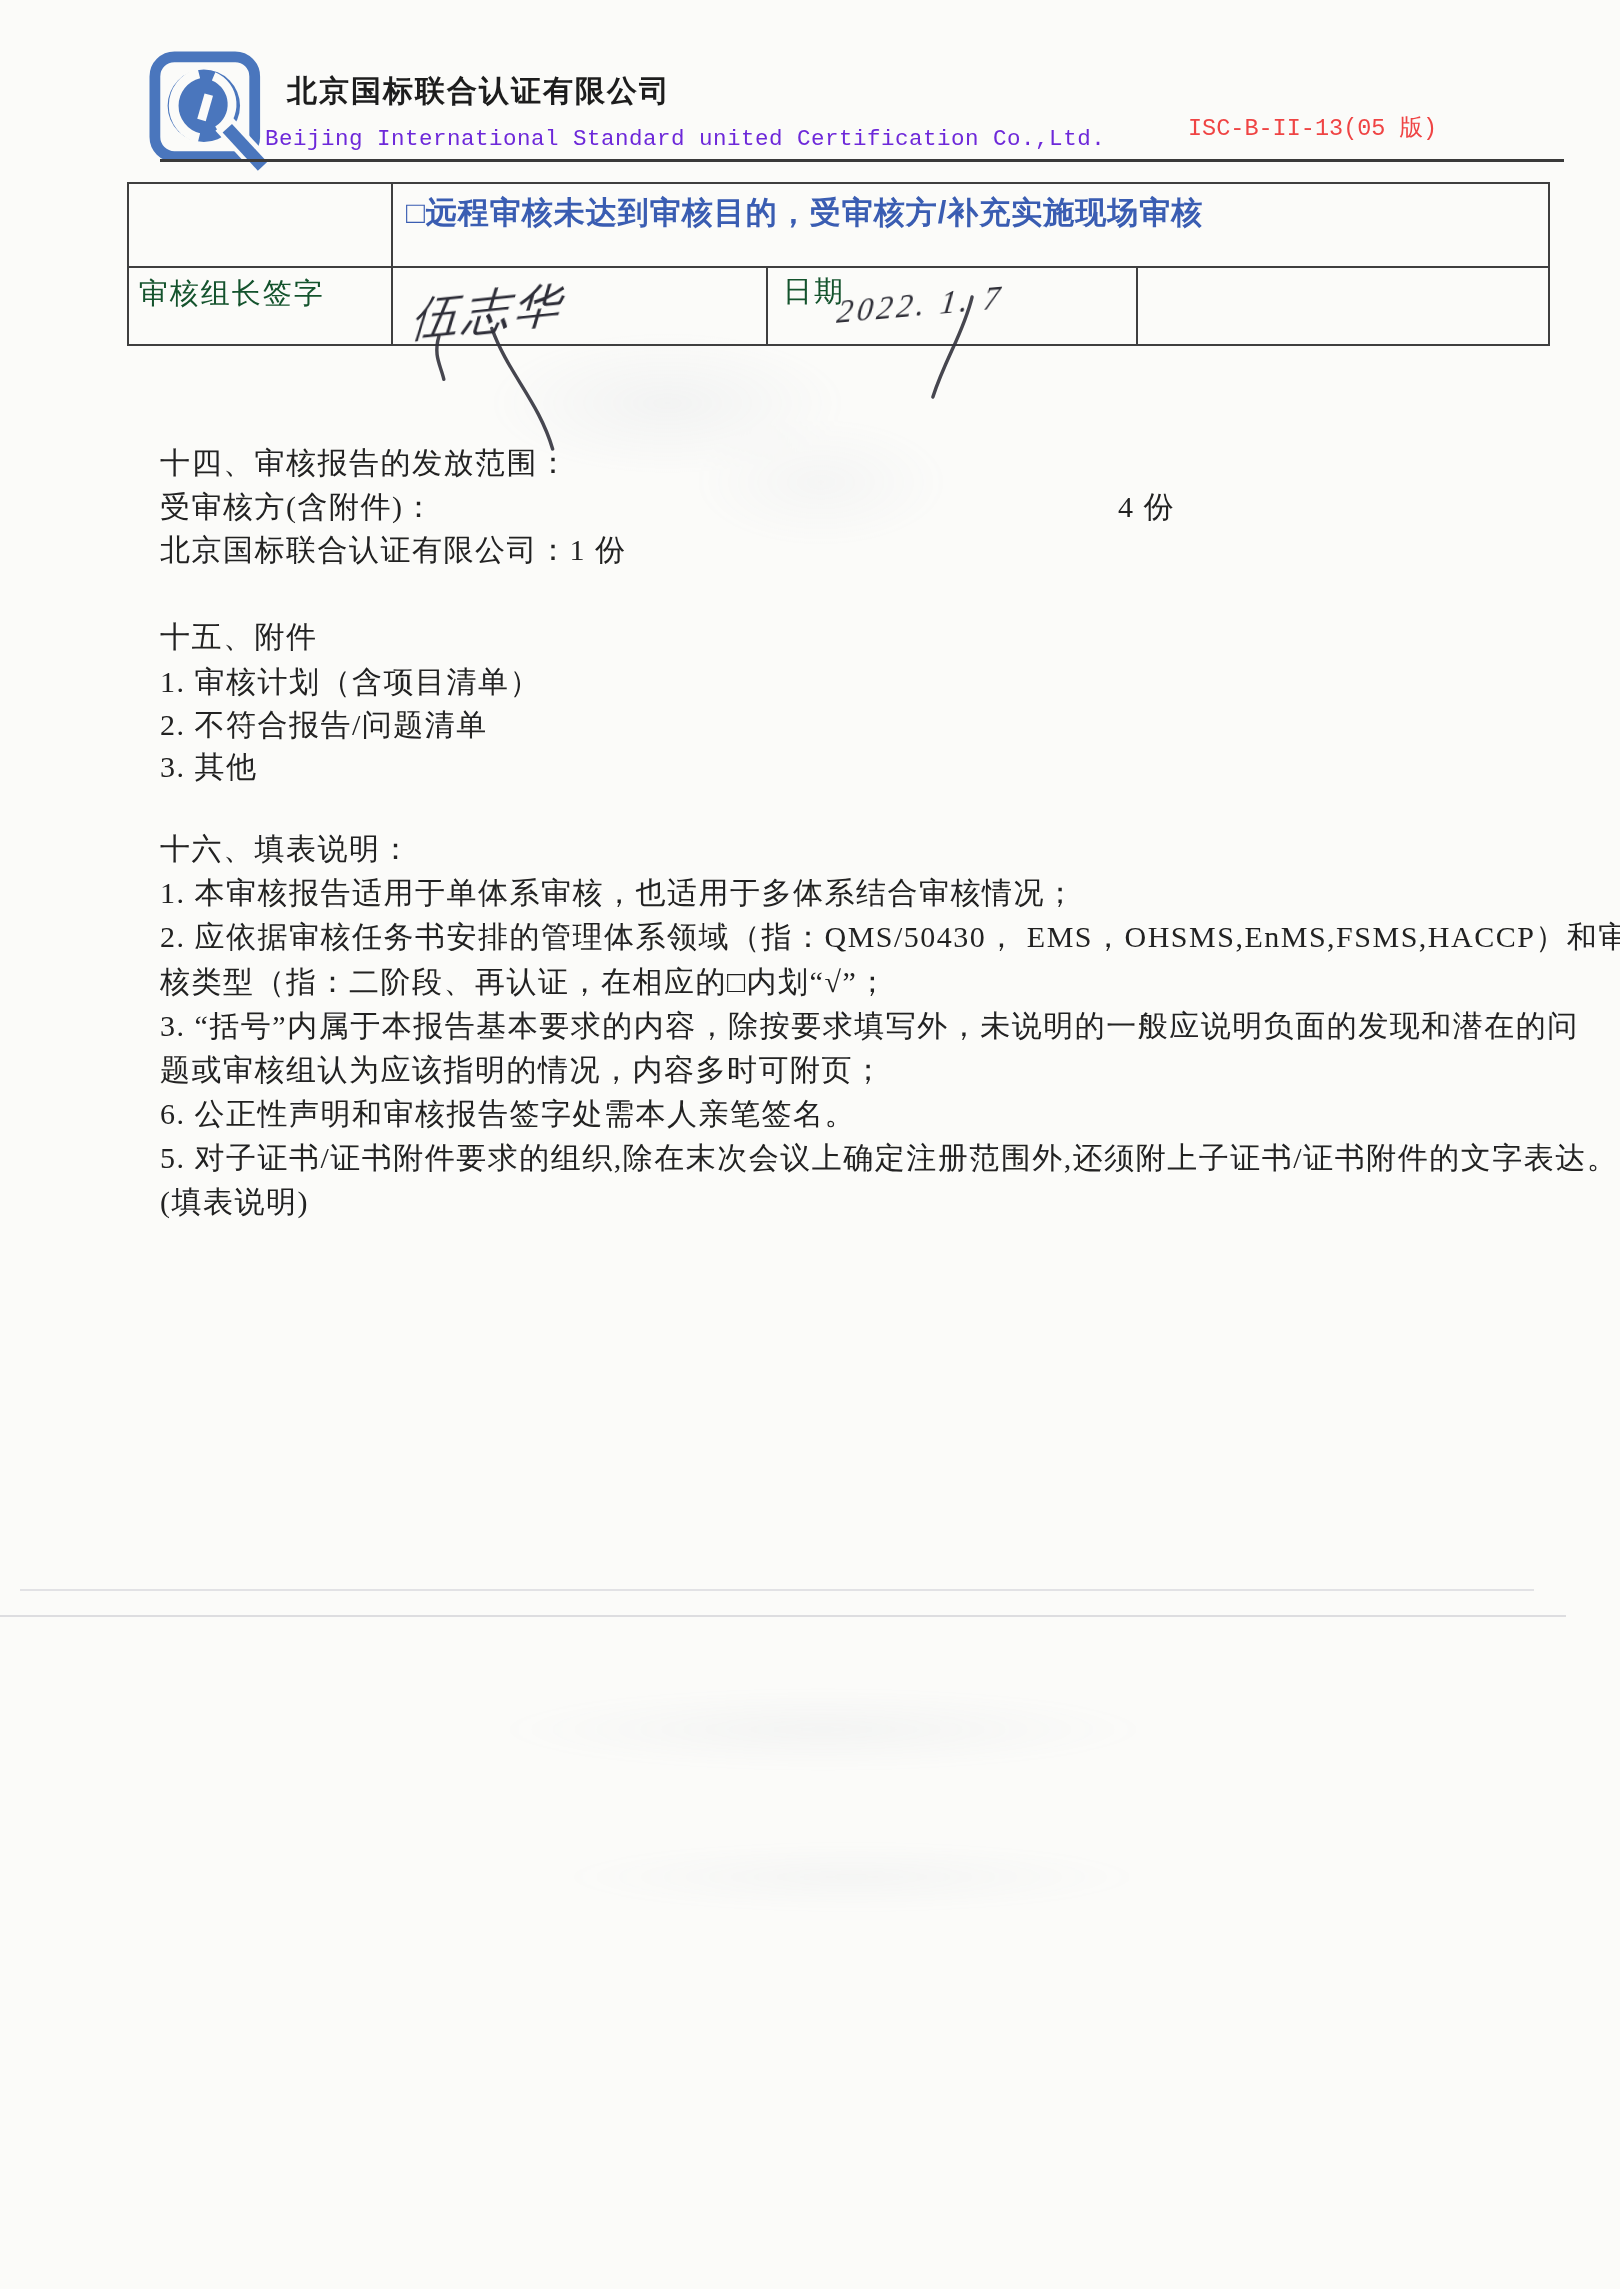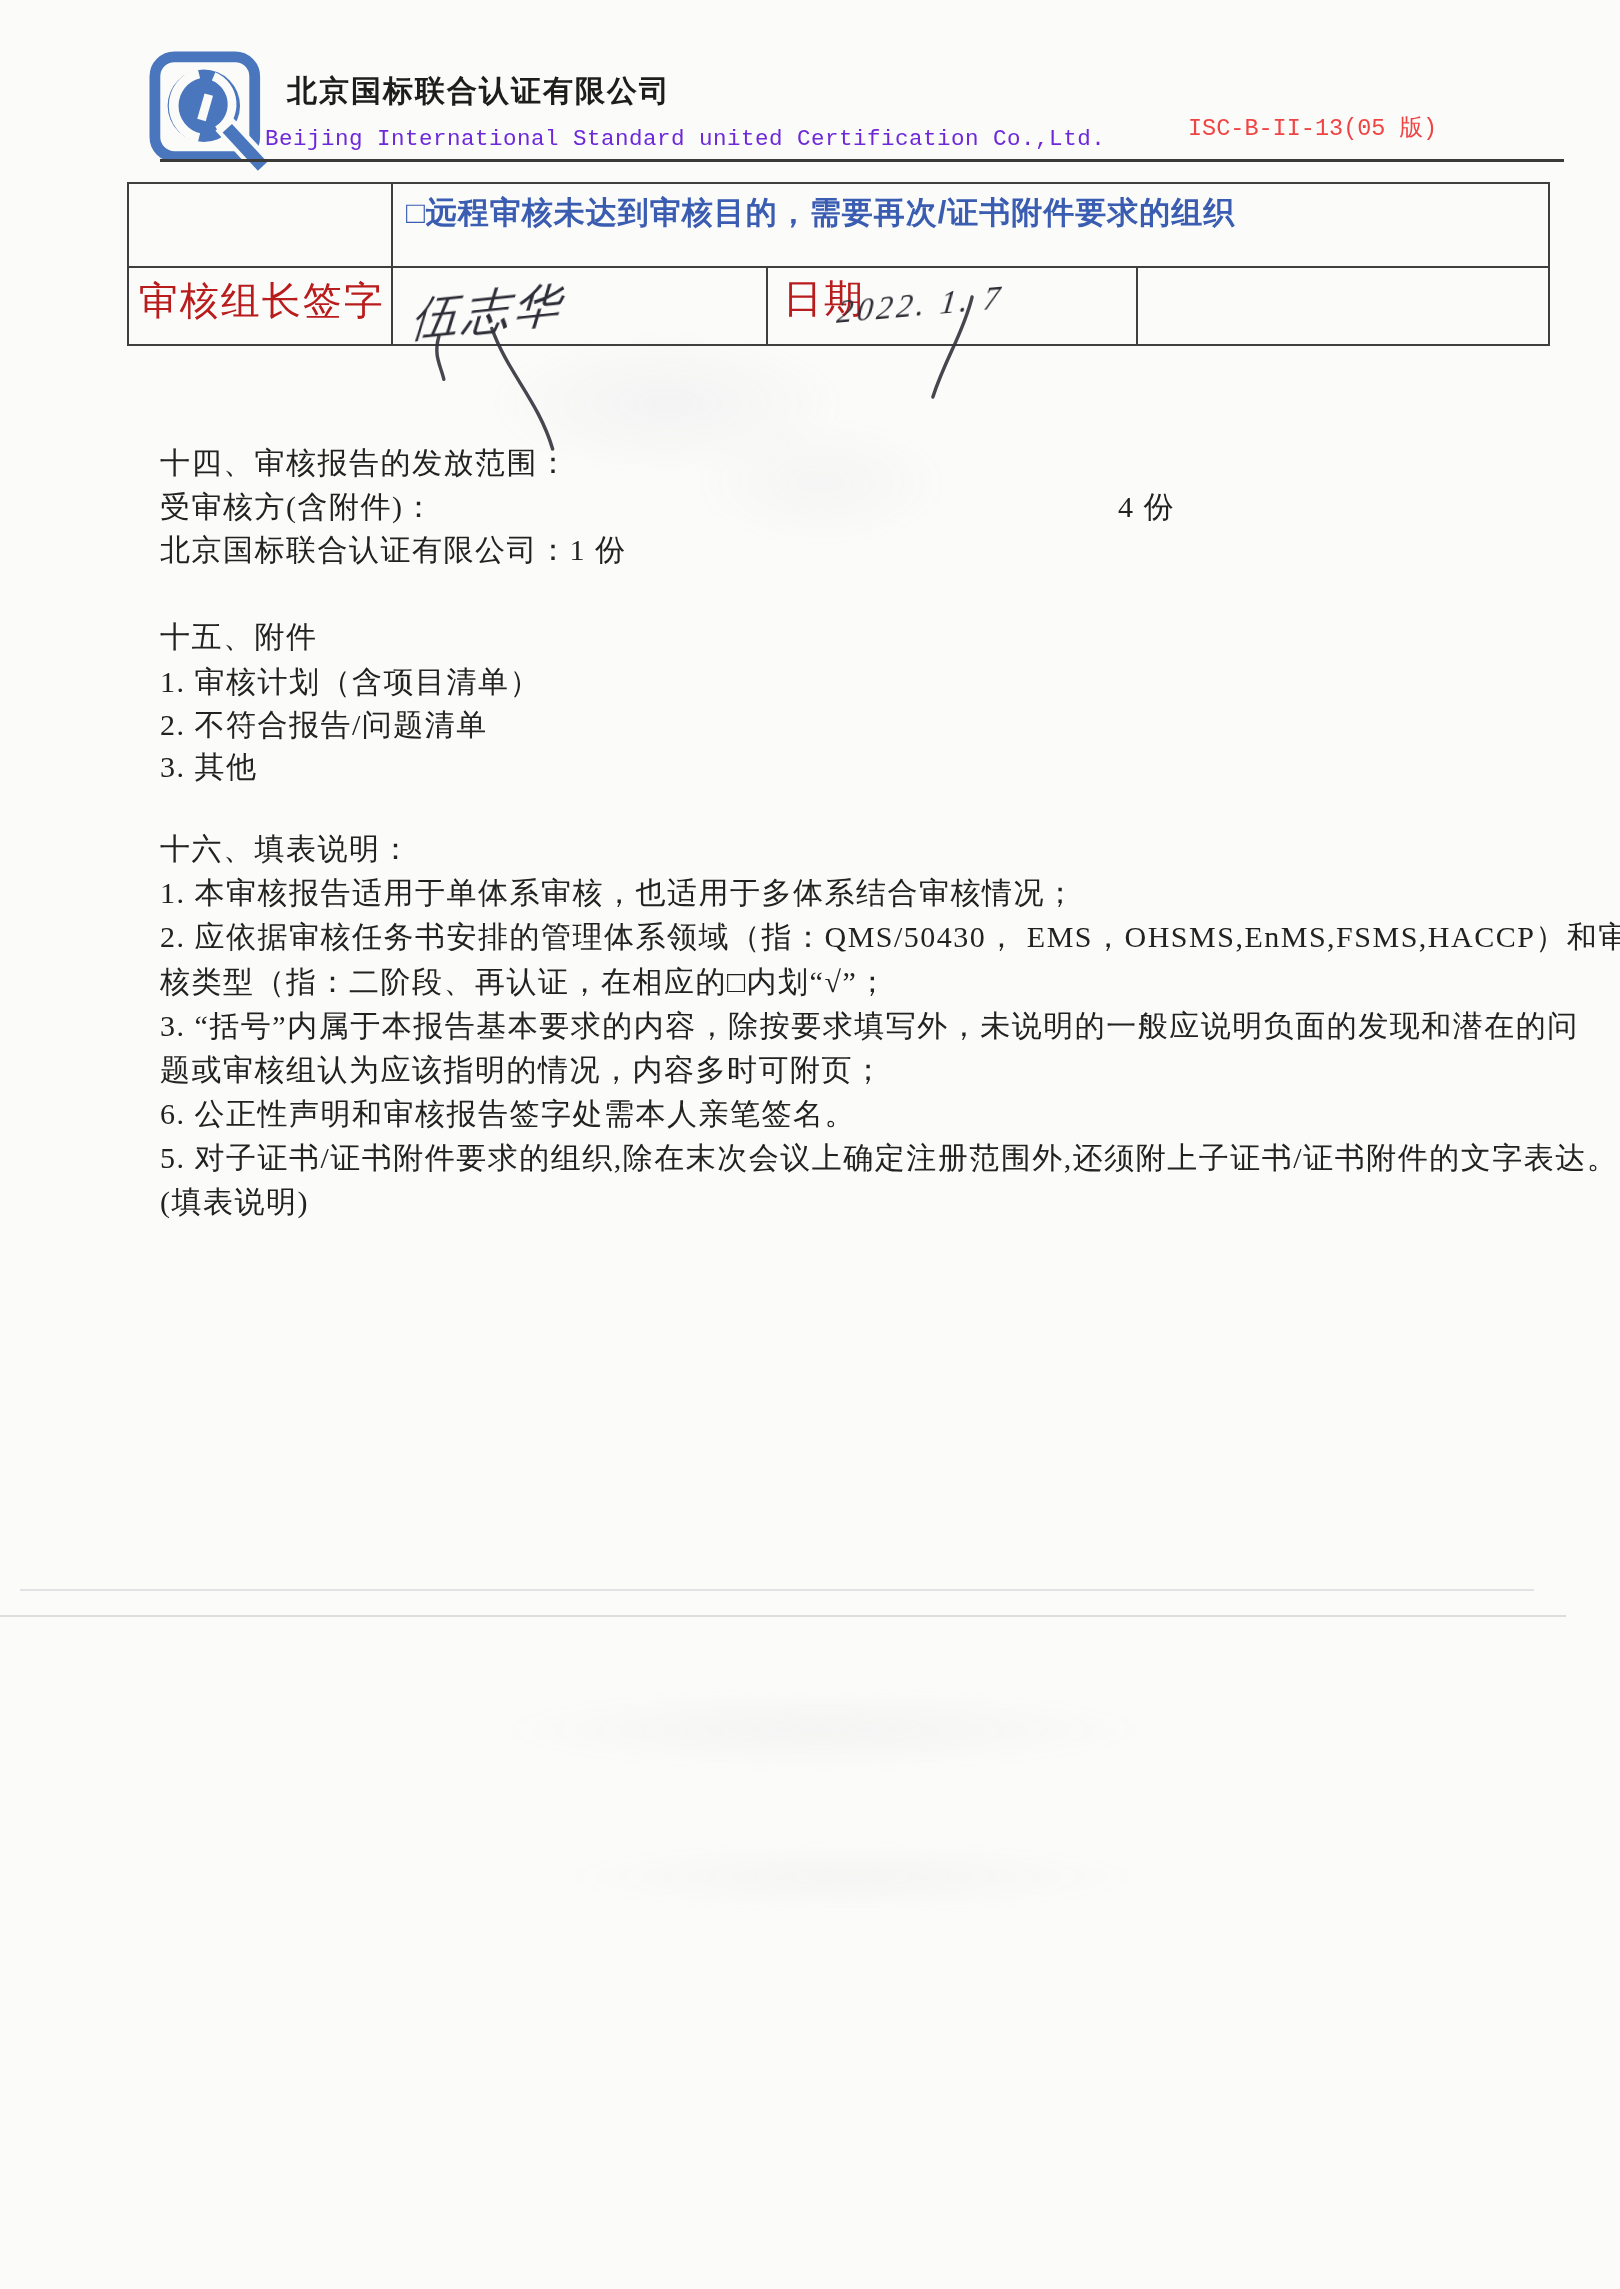--- a/index.html
+++ b/index.html
@@ -42,21 +42,21 @@
   .tbl .h1{position:absolute;left:0;right:0;top:82px;height:2px;background:#3f3f3f;}
   .tbl .v2{position:absolute;left:637px;top:82px;bottom:0;width:2px;background:#3f3f3f;}
   .tbl .v3{position:absolute;left:1007px;top:82px;bottom:0;width:2px;background:#3f3f3f;}
   .remote-option{
     position:absolute;left:277px;top:7.8px;width:1098px;
     font-size:31px;font-weight:700;color:#3a5db2;
     font-family:"Liberation Sans","DejaVu Sans",sans-serif;
     letter-spacing:1px;
   }
   .cell-label{
-    position:absolute;font-size:39px;color:#b91c1c;letter-spacing:2px;
+    position:absolute;font-size:29px;color:#14532d;letter-spacing:2px;
   }
   .sig-text{
     position:absolute;left:282px;top:90px;width:274px;
     font-size:47px;color:#2e2e38;font-style:italic;letter-spacing:3.9px;
     transform:rotate(-6deg) skewX(-10deg);
     filter:blur(0.4px);
   }
   .hw-date{
     position:absolute;left:708px;top:102px;
     font-size:32px;color:#2f2f38;font-style:italic;letter-spacing:3.9px;
@@ -95,21 +95,21 @@
   <div class="company-en">Beijing International Standard united Certification Co.,Ltd.</div>
   <div class="form-code">ISC-B-II-13(05 版)</div>
   <div class="header-divider"></div>
 
   <div class="tbl">
     <div class="v1"></div>
     <div class="h1"></div>
     <div class="v2"></div>
     <div class="v3"></div>
 
-    <div class="remote-option">□远程审核未达到审核目的，需要再次/证书附件要求的组织</div>
+    <div class="remote-option">□远程审核未达到审核目的，受审核方/补充实施现场审核</div>
 
     <div class="cell-label" style="left:9.8px;top:90px;">审核组长签字</div>
 
     <div class="sig-text">伍志华</div>
 
     <div class="cell-label" style="left:654px;top:88px;">日期</div>
 
     <div class="hw-date">2022. 1. 7</div>
   </div>
 

